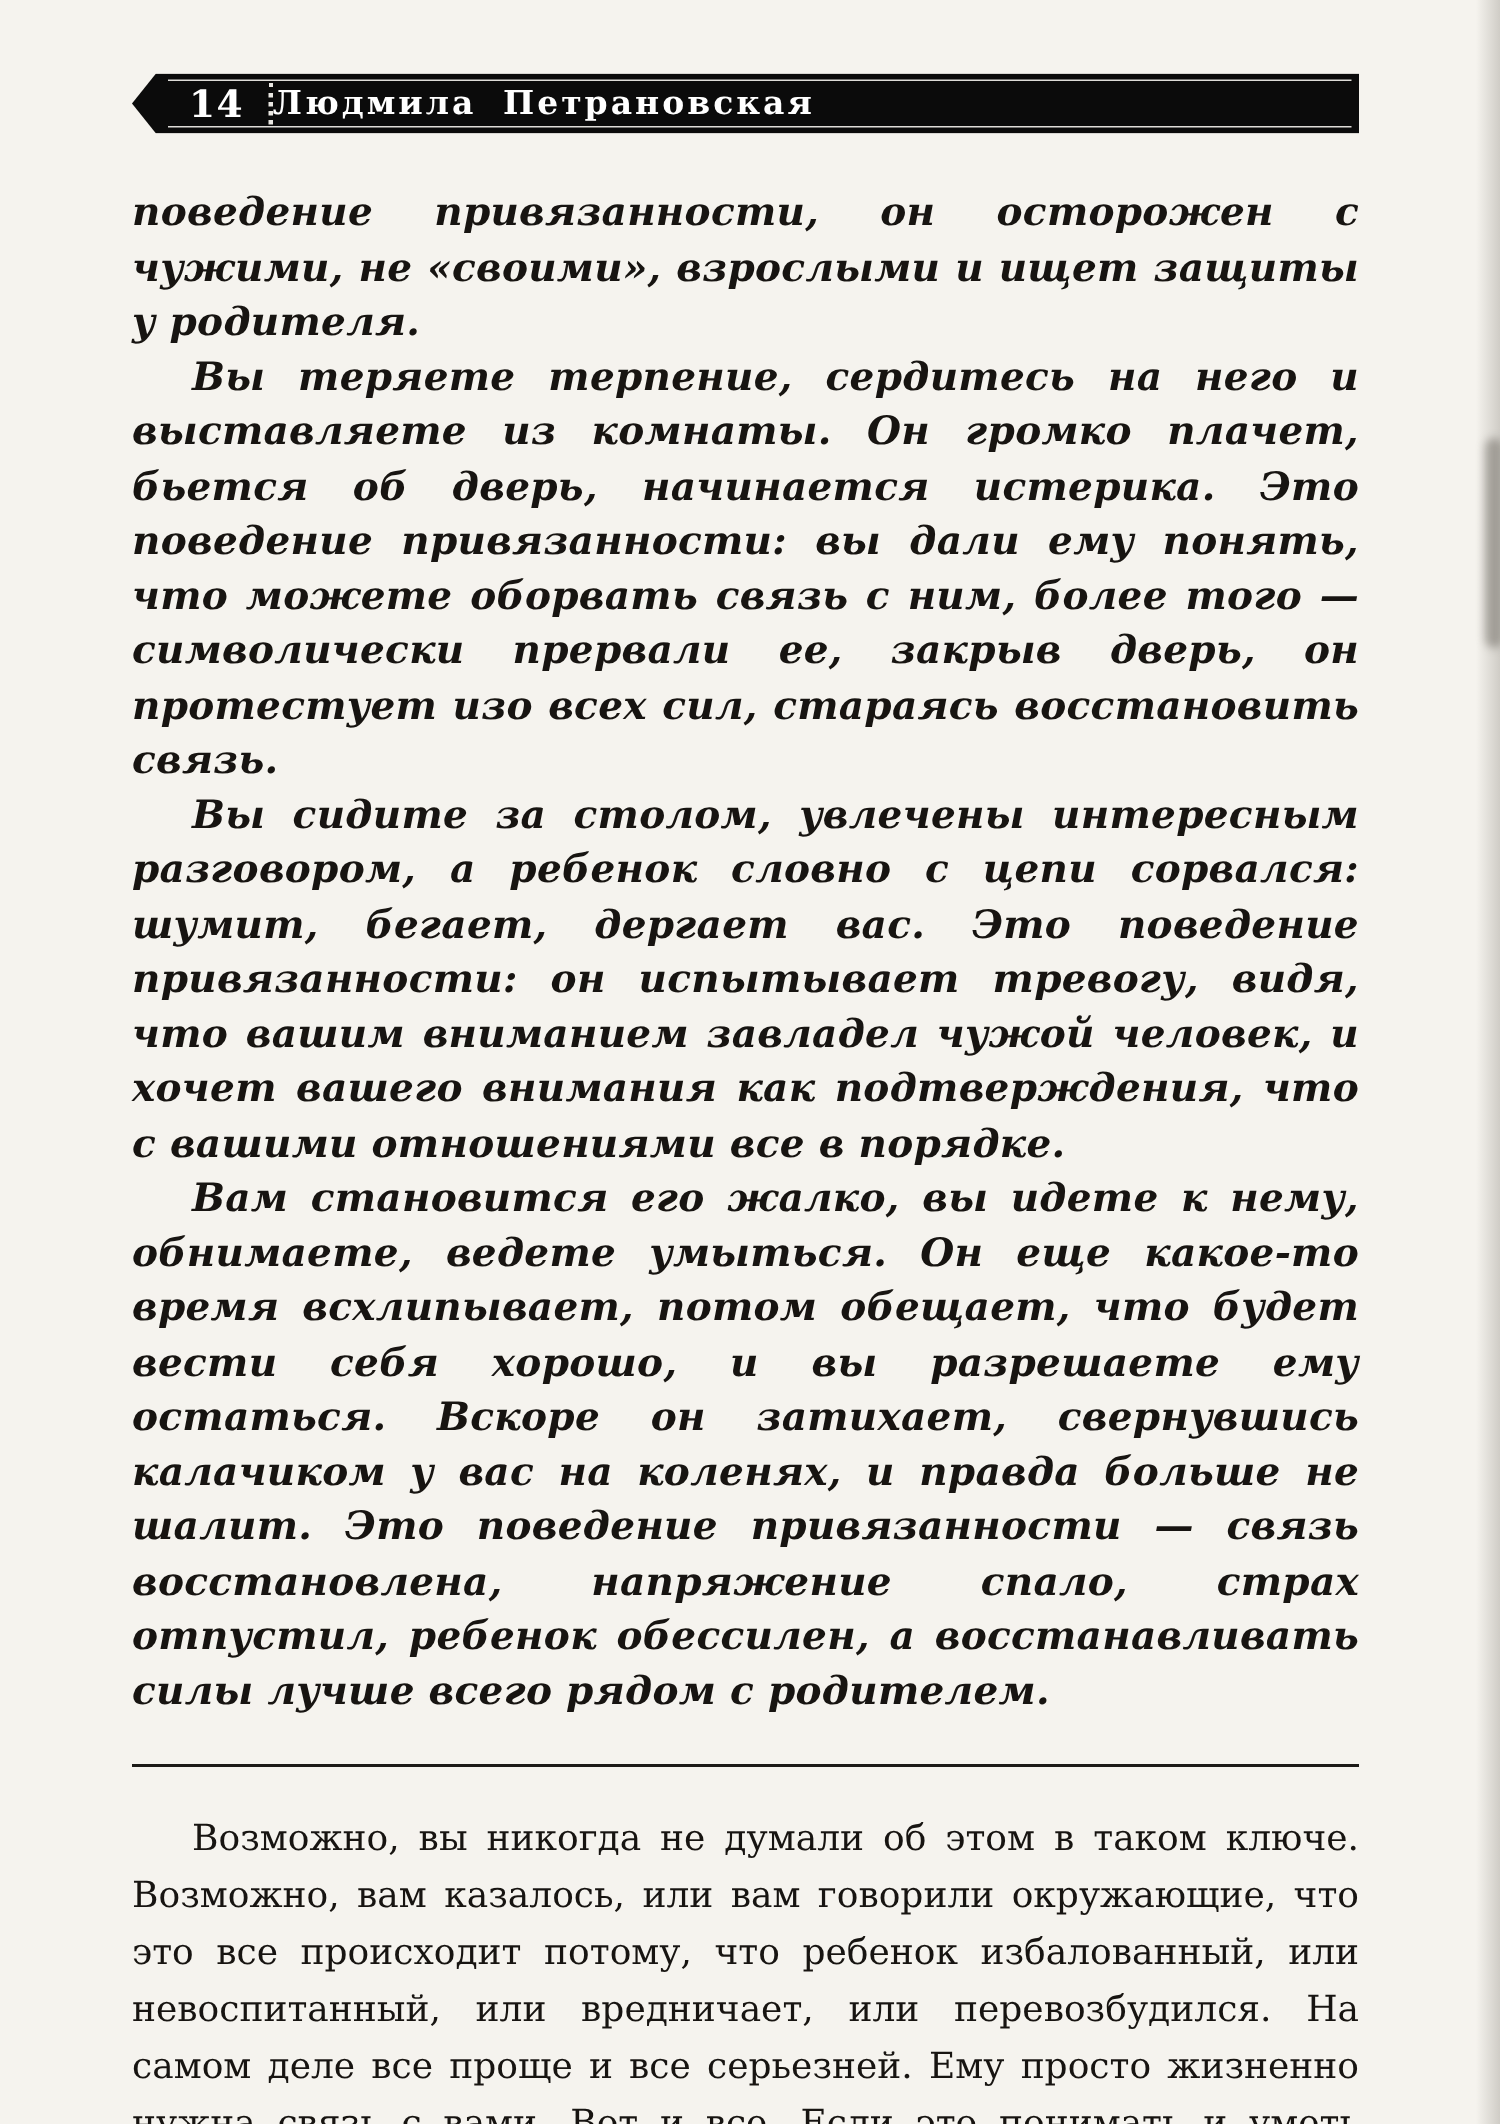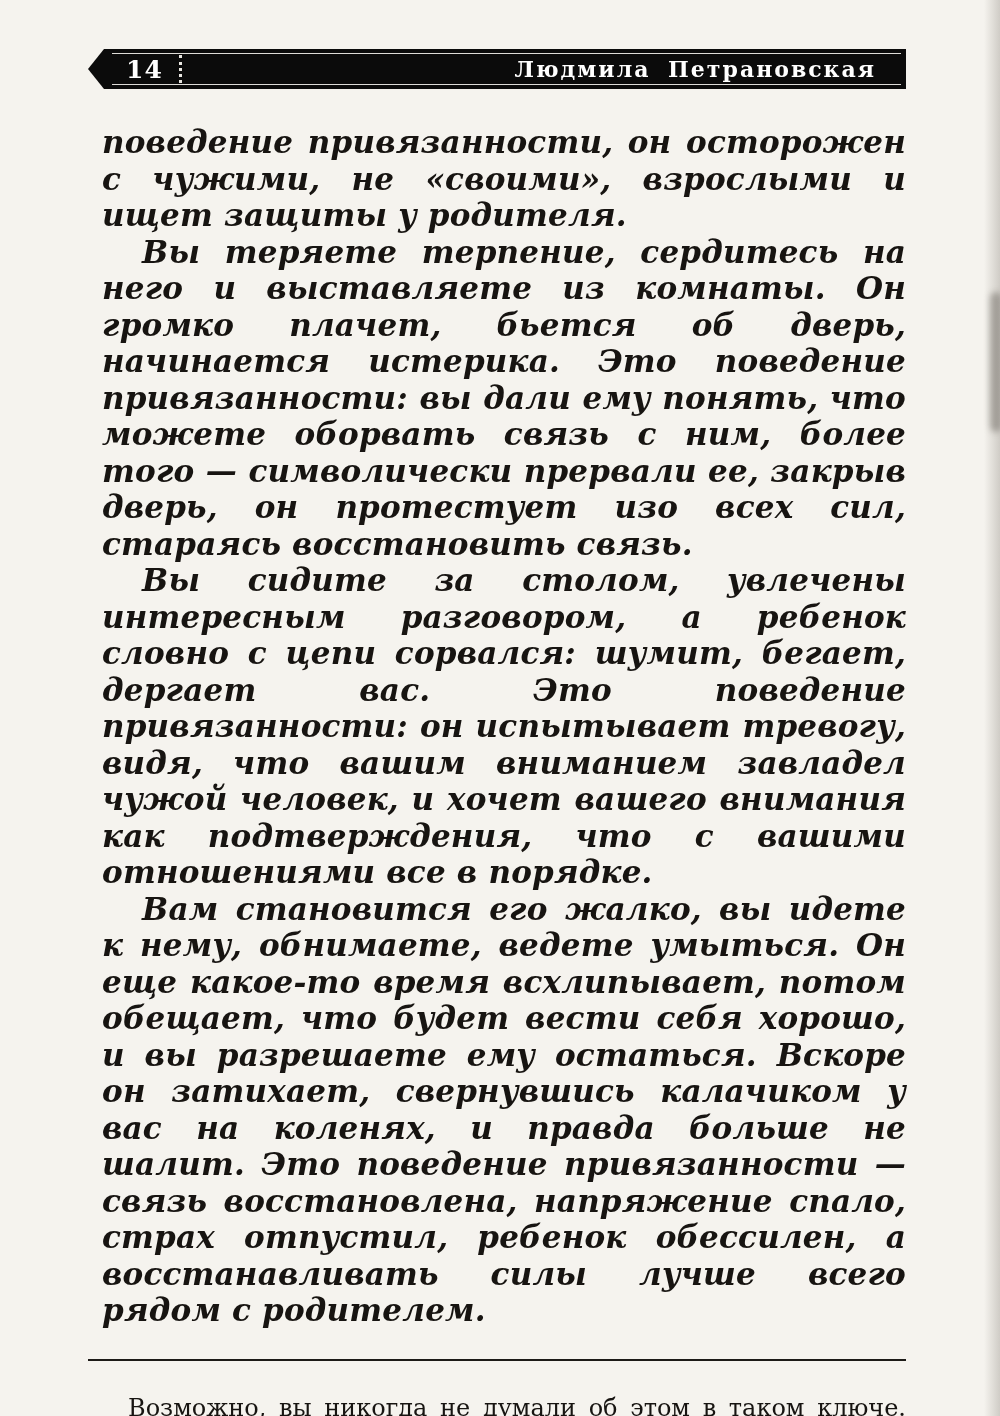--- a/index.html
+++ b/index.html
@@ -59,21 +59,21 @@
     letter-spacing: 1px;
     line-height: 1;
   }
   .header-dots {
     height: 28px;
     border-left: 3px dotted rgba(245,243,238,0.95);
     margin-left: 16px;
   }
   .running-title {
     flex: 1;
-    text-align: right;
+    text-align: left;
     font-weight: bold;
     font-size: 22px;
     letter-spacing: 2px;
     word-spacing: 8px;
     line-height: 1;
     padding-right: 30px;
   }
   
   .text-column {
     position: absolute;
@@ -81,24 +81,23 @@
     width: 818px;
   }
   .para {
     margin: 0;
     text-align: justify;
     text-indent: 40px;
   }
   .excerpt .para {
     font-style: italic;
     font-weight: bold;
-    font-size: 31px;
+    font-size: 26px;
     line-height: 36.5px;
     letter-spacing: 0.2px;
-    margin-left: 14px;
   }
   .excerpt .no-indent { text-indent: 0; }
   .section-divider {
     border: none;
     border-top: 2px solid #1c1a17;
     margin: 30px 0 28px 0;
   }
   .main-text .para {
     font-size: 24px;
     line-height: 38px;

